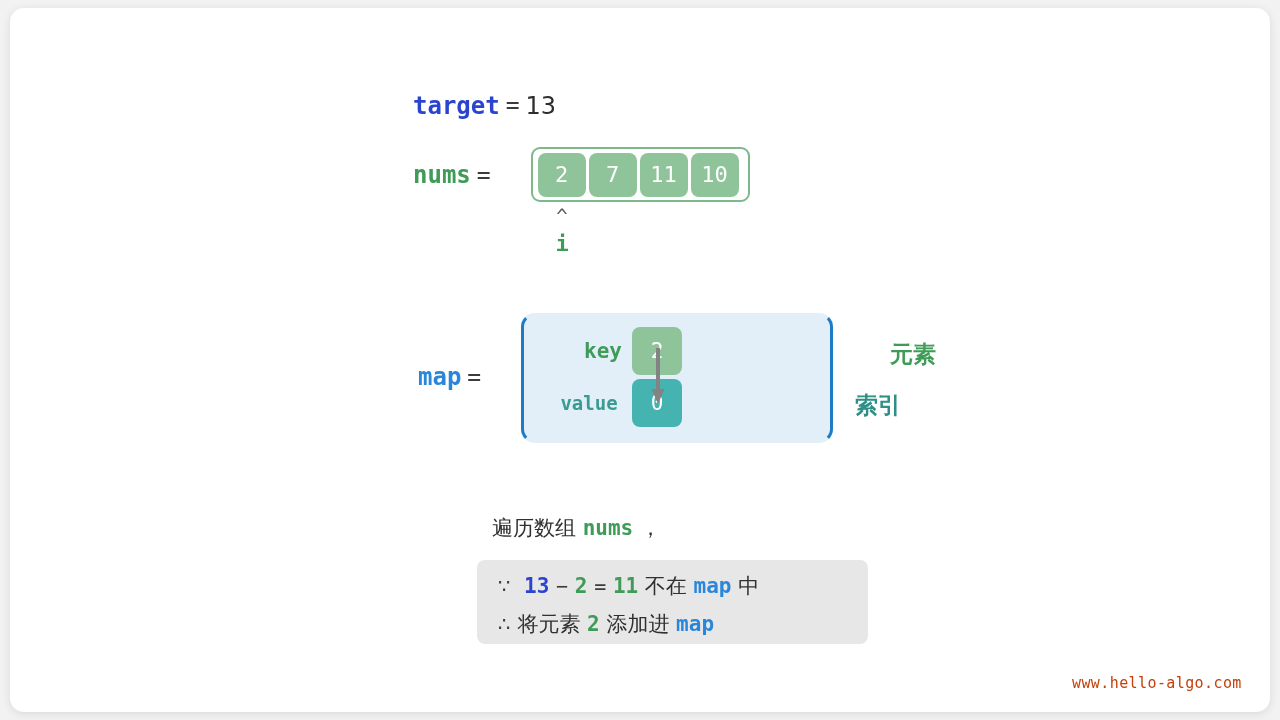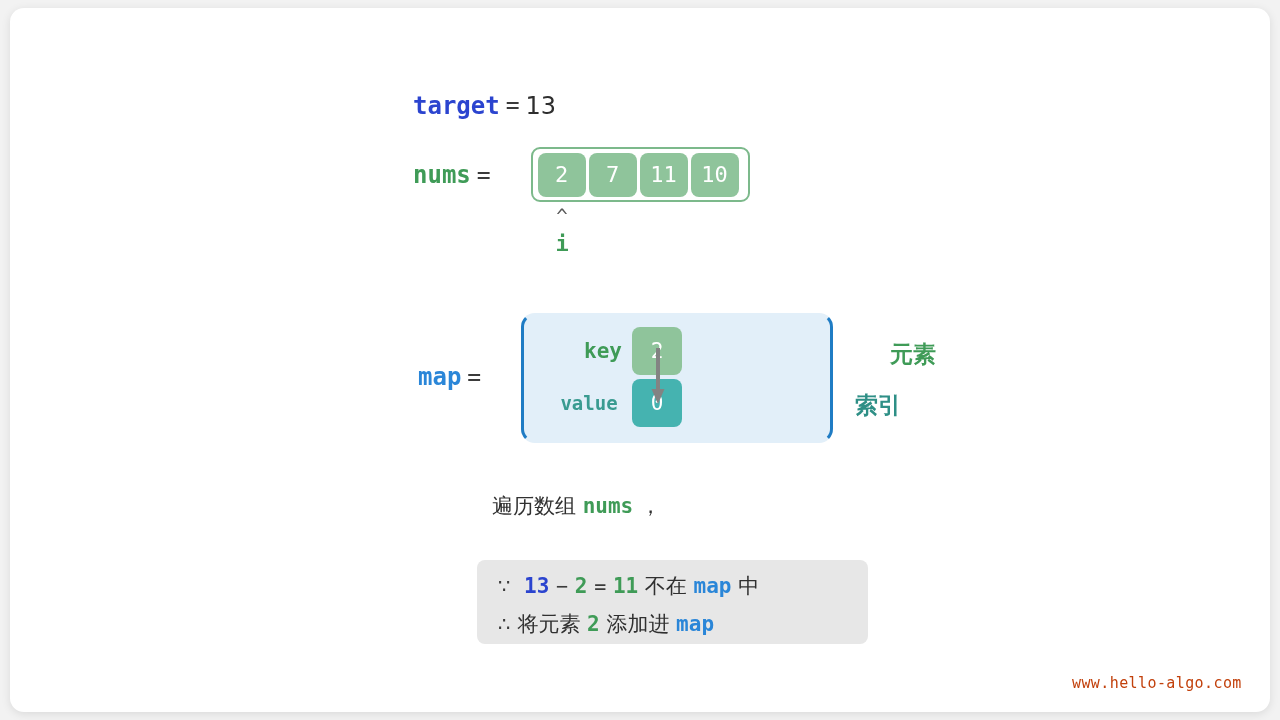--- a/index.html
+++ b/index.html
@@ -238,21 +238,21 @@
     font-size: 23px;
     font-family: "DejaVu Sans", sans-serif;
     line-height: 28px;
     margin-left: 32px;
   }
 
   
   #caption-line {
     position: absolute;
     left: 492px;
-    top: 490px;
+    top: 512px;
     height: 32px;
     display: flex;
     align-items: center;
     white-space: pre;
     font-size: 21px;
     color: #303030;
     font-family: "DejaVu Sans", sans-serif;
   }
   .cap-code-green {
     color: #3f9b57;

